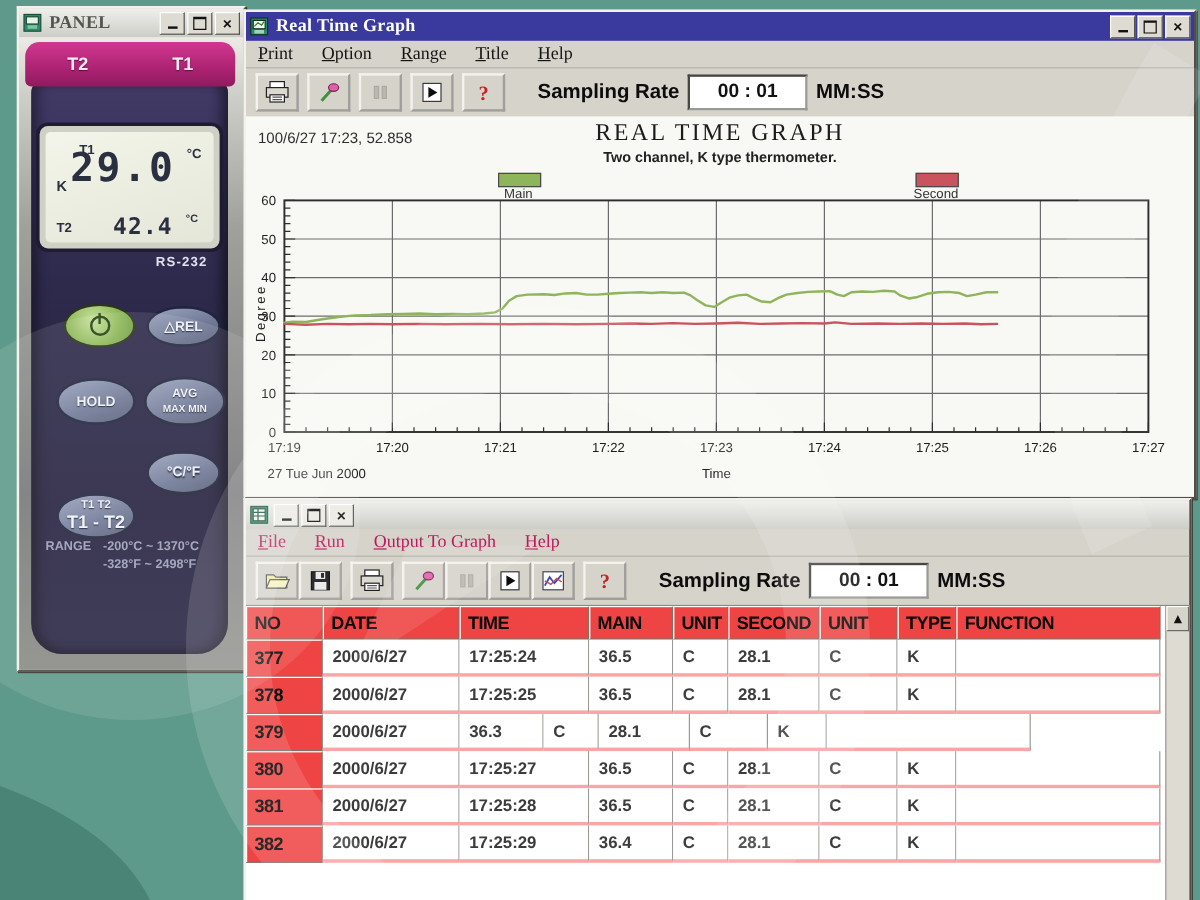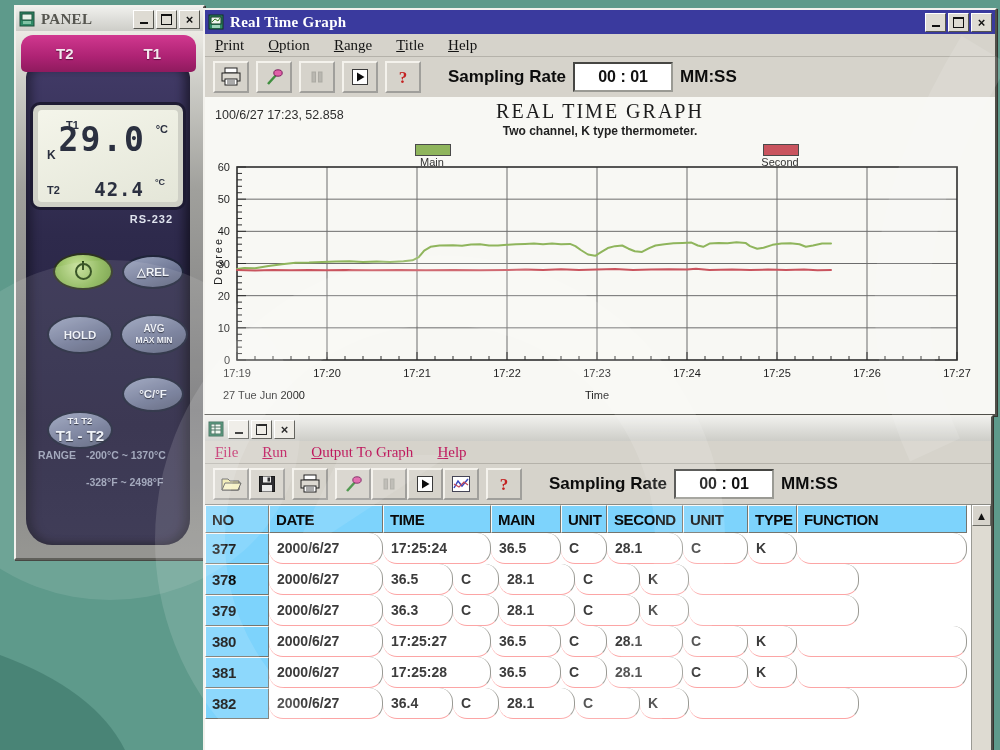--- a/index.html
+++ b/index.html
@@ -62,45 +62,45 @@
   .oval{border:2px solid #20253a;}
   .oval.power{background:radial-gradient(circle at 40% 35%,#c6e098,#8db859 55%,#6e993f);border-color:#2c331f;}
   .power-glyph{width:13px;height:13px;border:2px solid #23420f;border-radius:50%;position:relative;}
   .power-glyph::after{content:"";position:absolute;left:50%;top:-4px;transform:translateX(-50%);
         width:2px;height:9px;background:#23420f;}
   .oval .l1{font:bold 10px "Liberation Sans",sans-serif;line-height:1.2;}
   .oval .l2{font:bold 8.5px "Liberation Sans",sans-serif;line-height:1.2;}
   .oval .big{font:bold 11.5px "Liberation Sans",sans-serif;}
   .range{position:absolute;top:418px;left:22px;z-index:3;display:flex;gap:10px;
          font:bold 10.5px "Liberation Sans",sans-serif;color:#9aa0b6;}
-  .range .vals{display:flex;flex-direction:column;gap:15px;}
+  .range .vals{display:flex;flex-direction:column;gap:3px;}
   
   .chart-area{position:relative;flex:1;background:#f8f8f4;overflow:hidden;}
   .chart-annot{position:absolute;left:10px;top:11px;font:12.5px "Liberation Sans",sans-serif;color:#2e2e2e;}
   .chart-title{position:absolute;left:50%;top:3px;transform:translateX(-50%);
                font:20px "Liberation Serif",serif;letter-spacing:2px;color:#1c1c1c;white-space:nowrap;}
   .chart-sub{position:absolute;left:50%;top:27px;transform:translateX(-50%);
              font:bold 12px "Liberation Sans",sans-serif;color:#222;white-space:nowrap;}
   .legend-swatch{position:absolute;width:34px;height:10px;border:1px solid #4a4a4a;top:47px;}
   .legend-label{position:absolute;top:59px;width:64px;text-align:center;font:11px "Liberation Sans",sans-serif;color:#333;}
   .ylab{position:absolute;left:-19px;top:158px;width:64px;transform:rotate(-90deg);
         font:11px "Liberation Sans",sans-serif;color:#222;text-align:center;letter-spacing:2px;}
   .xlab{position:absolute;left:357px;top:292px;width:70px;text-align:center;font:11px "Liberation Sans",sans-serif;color:#222;}
   .footnote{position:absolute;left:18px;top:292px;font:11px "Liberation Sans",sans-serif;color:#222;}
   
   .table-region{position:relative;flex:1;background:#fff;border-top:1px solid #8a8a84;overflow:hidden;}
   .trow{display:flex;}
   .tcell{box-sizing:border-box;overflow:hidden;white-space:nowrap;}
-  .hcell{background:#7dd3fc;border:1px solid;border-color:#fbfaf7 #75756e #75756e #fbfaf7;
+  .hcell{background:#ef4444;border:1px solid;border-color:#fbfaf7 #75756e #75756e #fbfaf7;
          font:bold 15px "Liberation Sans",sans-serif;letter-spacing:-.4px;color:#0a0a0a;
          display:flex;align-items:center;padding-left:6px;}
   .thead .hcell{height:28px;}
   .trow:not(.thead) .tcell{height:31px;}
-  .dcell{background:#fff;border-right:1px solid #9a9a94;border-bottom:1px solid #fca5a5;
-         font:bold 14px "Liberation Sans",sans-serif;color:#3c3c3c;display:flex;align-items:center;padding-left:8px;border-radius:14px;}
+  .dcell{background:#fff;border-right:1px solid #9a9a94;border-bottom:3px solid #fca5a5;
+         font:bold 14px "Liberation Sans",sans-serif;color:#3c3c3c;display:flex;align-items:center;padding-left:8px;}
   .c0{width:64px;} .c1{width:114px;} .c2{width:108px;} .c3{width:70px;} .c4{width:46px;}
   .c5{width:76px;} .c6{width:65px;} .c7{width:49px;} .c8{width:170px;}
   .vscroll{position:absolute;top:0;right:0;bottom:0;width:19px;background:#dedbd2;border-left:1px solid #9a9a94;}
   .scroll-up{position:absolute;top:0;left:0;right:0;height:19px;background:#d6d3cb;
              border:1px solid;border-color:#fff #6b6b65 #6b6b65 #fff;display:flex;align-items:center;justify-content:center;
              font:9px "DejaVu Sans",sans-serif;color:#111;}
   
   #watermark{position:absolute;inset:0;z-index:40;pointer-events:none;}
 </style>
 </head>
@@ -471,20 +471,21 @@
             <div class="tcell c3 dcell">36.5</div>
             <div class="tcell c4 dcell">C</div>
             <div class="tcell c5 dcell">28.1</div>
             <div class="tcell c6 dcell">C</div>
             <div class="tcell c7 dcell">K</div>
             <div class="tcell c8 dcell"></div>
           </div>
           <div class="trow">
             <div class="tcell c0 hcell">378</div>
             <div class="tcell c1 dcell">2000/6/27</div>
+            <div class="tcell c2 dcell">17:25:25</div>
             <div class="tcell c3 dcell">36.5</div>
             <div class="tcell c4 dcell">C</div>
             <div class="tcell c5 dcell">28.1</div>
             <div class="tcell c6 dcell">C</div>
             <div class="tcell c7 dcell">K</div>
             <div class="tcell c8 dcell"></div>
           </div>
           <div class="trow">
             <div class="tcell c0 hcell">379</div>
             <div class="tcell c1 dcell">2000/6/27</div>
@@ -513,20 +514,21 @@
             <div class="tcell c3 dcell">36.5</div>
             <div class="tcell c4 dcell">C</div>
             <div class="tcell c5 dcell">28.1</div>
             <div class="tcell c6 dcell">C</div>
             <div class="tcell c7 dcell">K</div>
             <div class="tcell c8 dcell"></div>
           </div>
           <div class="trow">
             <div class="tcell c0 hcell">382</div>
             <div class="tcell c1 dcell">2000/6/27</div>
+            <div class="tcell c2 dcell">17:25:29</div>
             <div class="tcell c3 dcell">36.4</div>
             <div class="tcell c4 dcell">C</div>
             <div class="tcell c5 dcell">28.1</div>
             <div class="tcell c6 dcell">C</div>
             <div class="tcell c7 dcell">K</div>
             <div class="tcell c8 dcell"></div>
           </div>
         </div>
       <div class="vscroll">
         <div class="scroll-up">▲</div>

